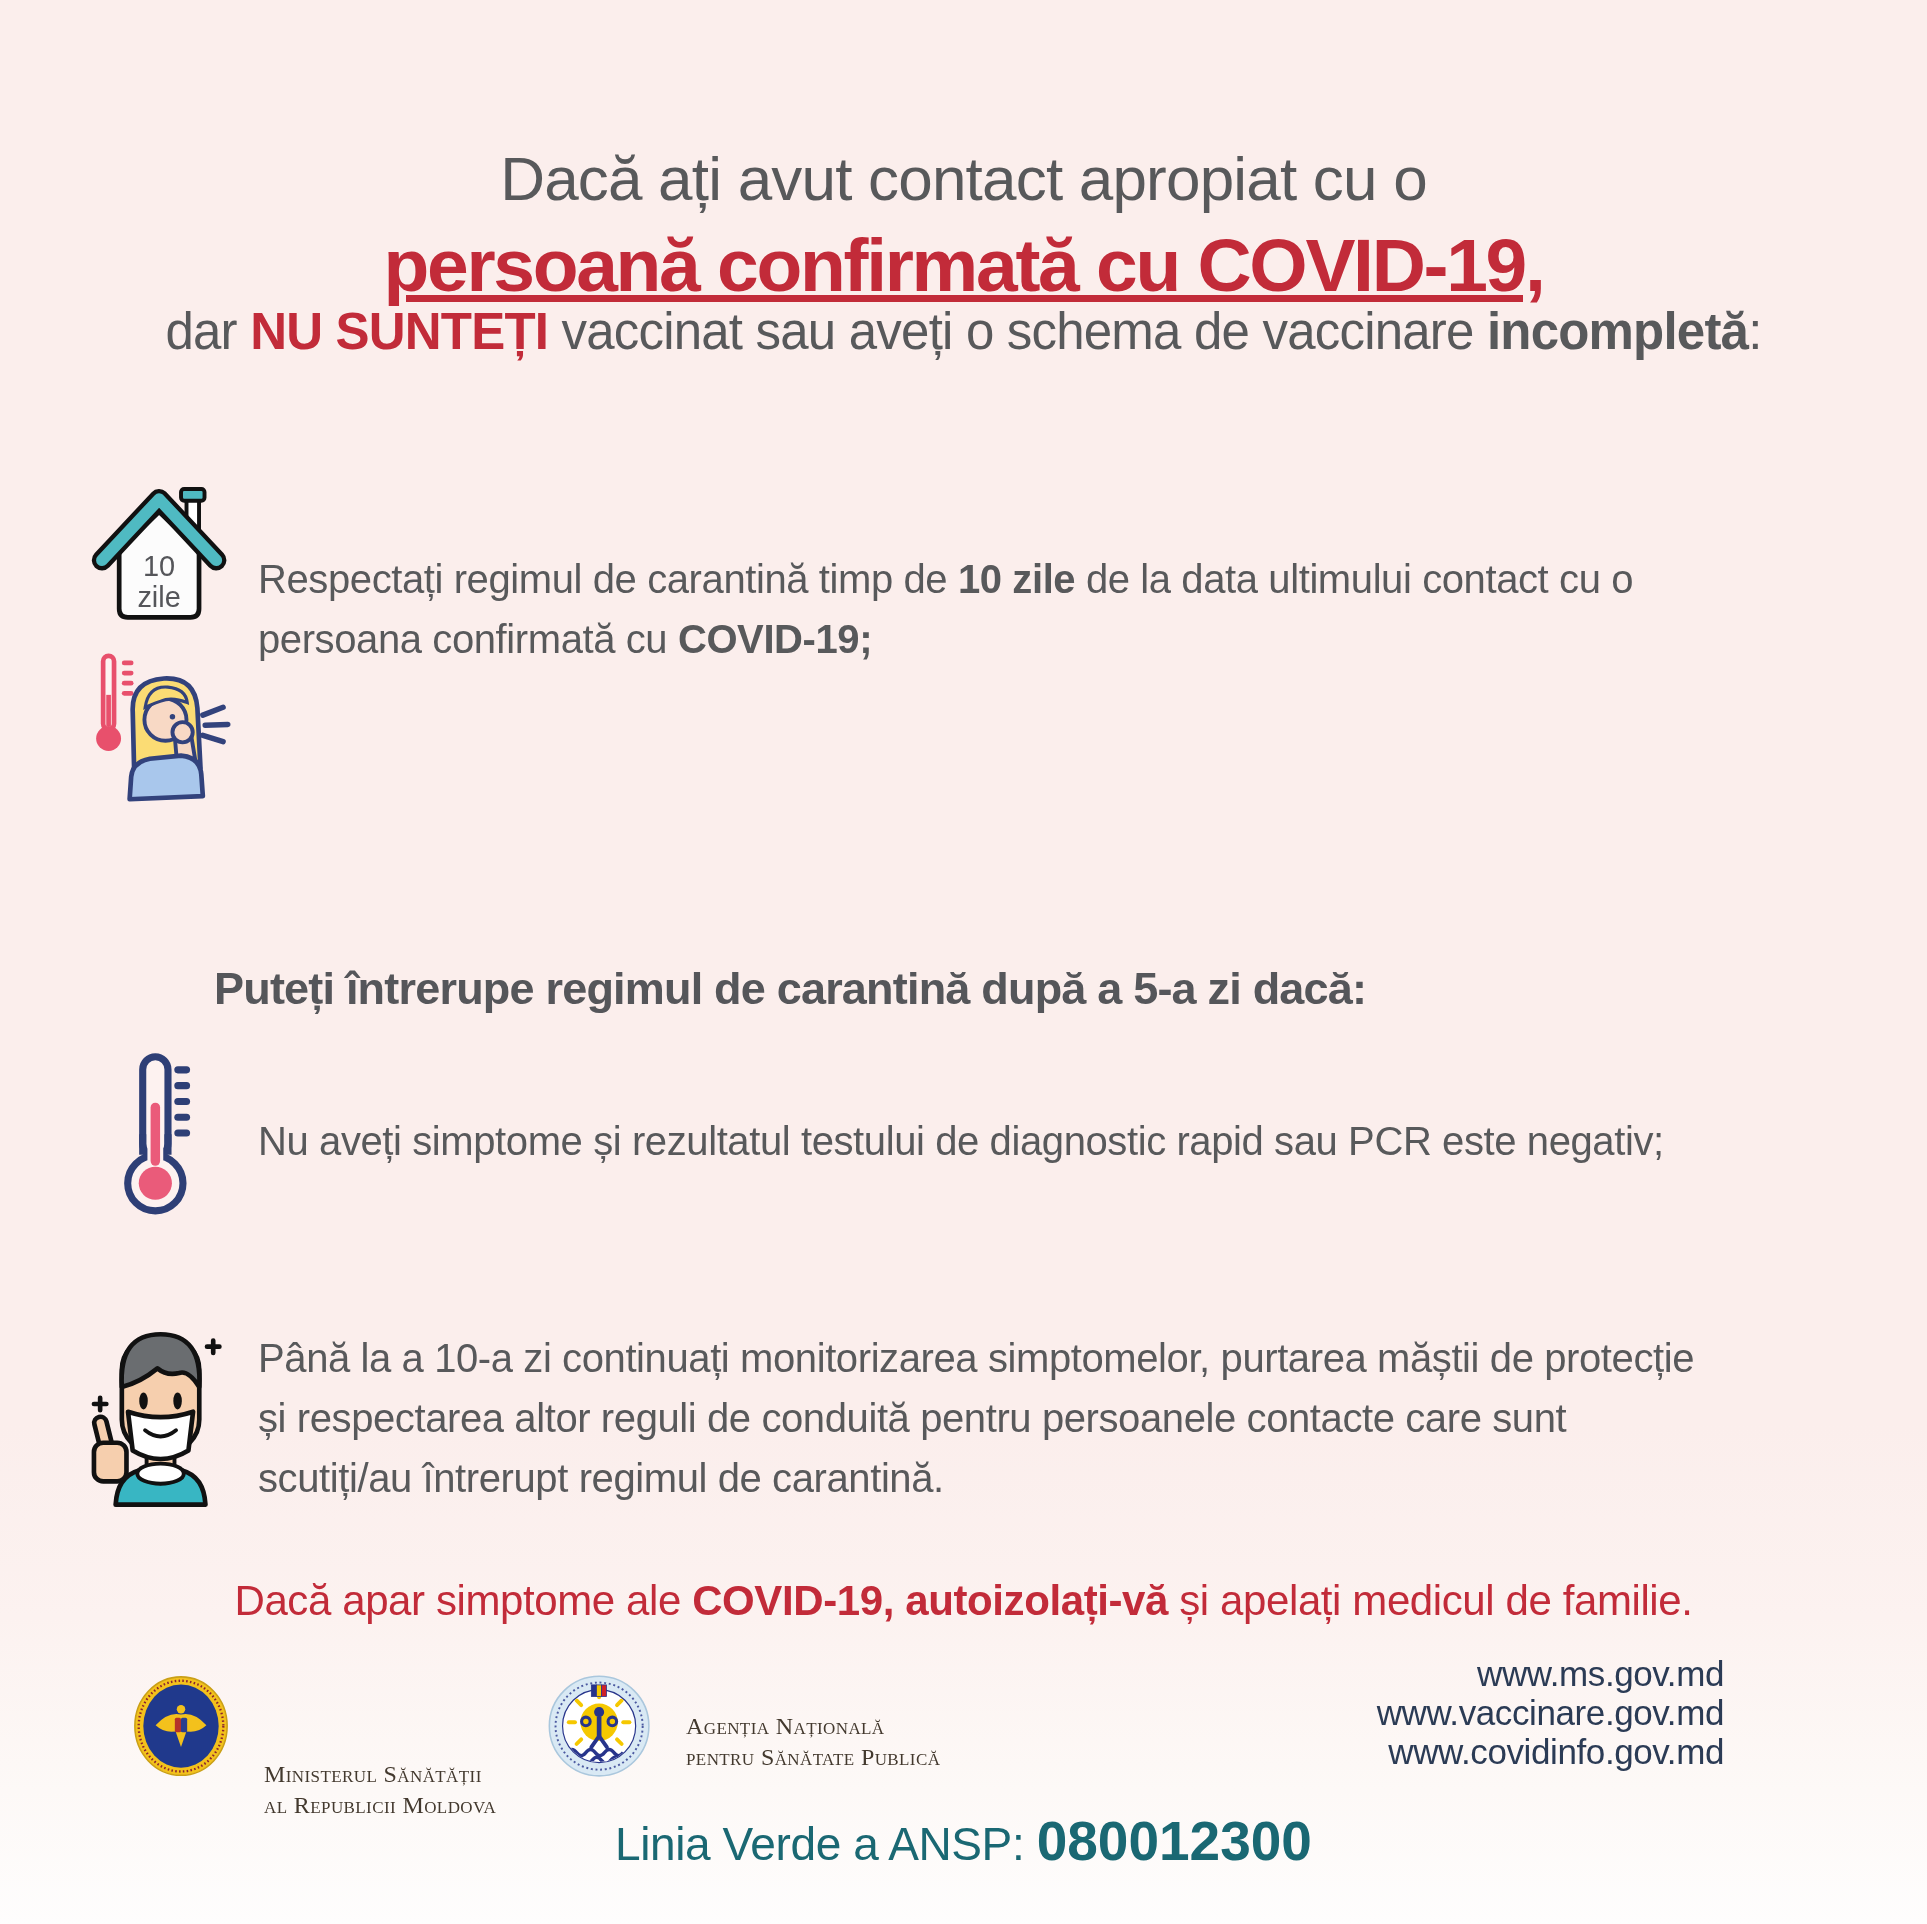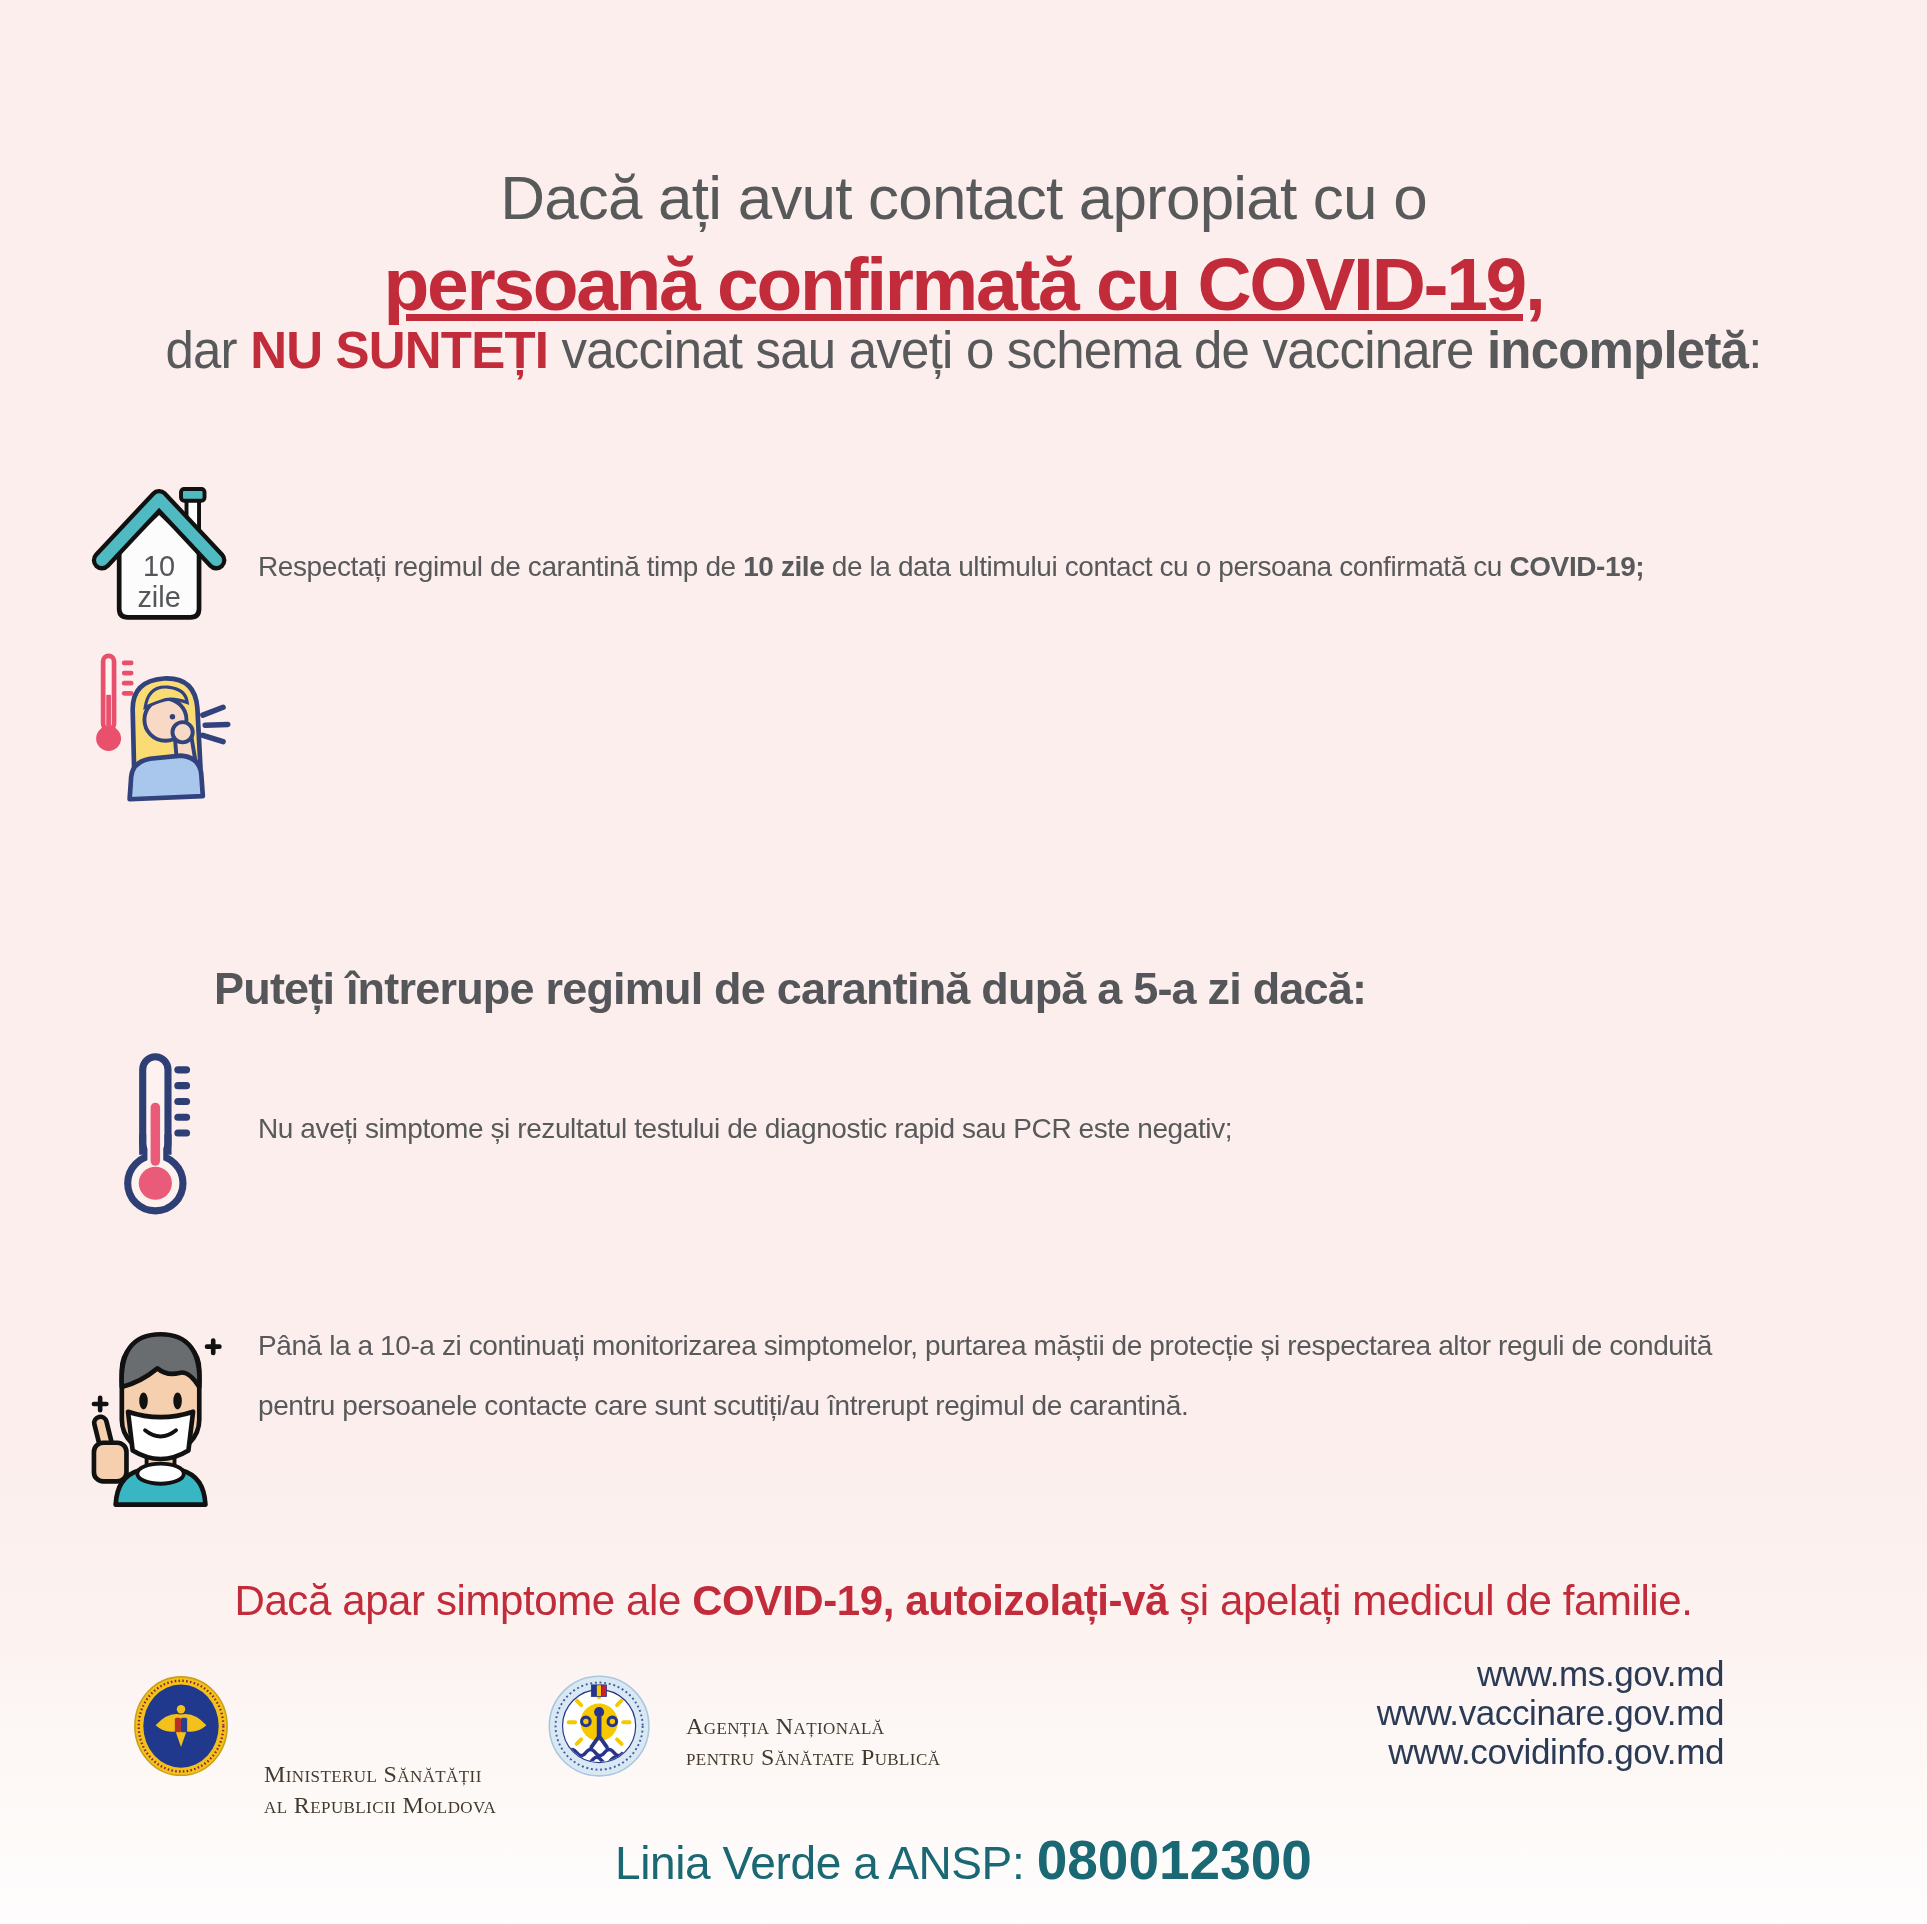--- a/index.html
+++ b/index.html
@@ -2,27 +2,27 @@
 <html style="font-size:12.3px"><head>
 <meta charset="utf-8">
 <style>
   html,body{margin:0;padding:0;}
   .poster{
     position:relative;width:1927px;height:1925px;overflow:hidden;
     background:linear-gradient(180deg,#fbeeec 0%,#fbeeec 74%,#fcf2f0 84%,#fdf9f7 93%,#fefdfd 100%);
     font-family:"Liberation Sans",sans-serif;color:#58595b;
   }
   .abs{position:absolute;}
-  .centered{left:0;right:0;text-align:center;margin-top:19px;}
+  .centered{left:0;right:0;text-align:center;}
   .title-line1{top:143px;font-size:62px;letter-spacing:-0.8px;color:#58595b;}
   .title-line2{top:222px;font-size:75px;font-weight:bold;color:#c22b39;letter-spacing:-2.3px;text-decoration:underline;}
   .title-line3{top:302px;font-size:51px;letter-spacing:-0.8px;color:#58595b;}
   .red-bold{color:#c22b39;font-weight:bold;}
   .bold{font-weight:bold;}
-  .bullet-text{position:absolute;left:258px;width:1468px;font-size:28px;line-height:60px;letter-spacing:-0.4px;color:#58595b;}
+  .bullet-text{position:absolute;left:258px;width:1468px;font-size:40px;line-height:60px;letter-spacing:-0.4px;color:#58595b;}
   .b1{top:509px;}
   .b2{top:684px;}
   .b3{top:1071px;}
   .b4{top:1288px;}
   .section-heading{position:absolute;left:214px;top:963px;font-size:45px;font-weight:bold;letter-spacing:-0.8px;color:#55565a;}
   .callout{top:1577px;font-size:42px;color:#c22b39;letter-spacing:-0.4px;}
   .icon{position:absolute;}
   .icon-house{left:91px;top:475px;width:137px;height:154px;}
   .icon-cough{left:86px;top:649px;width:148px;height:200px;}
   .icon-thermo{left:119px;top:1052px;width:79px;height:170px;}

